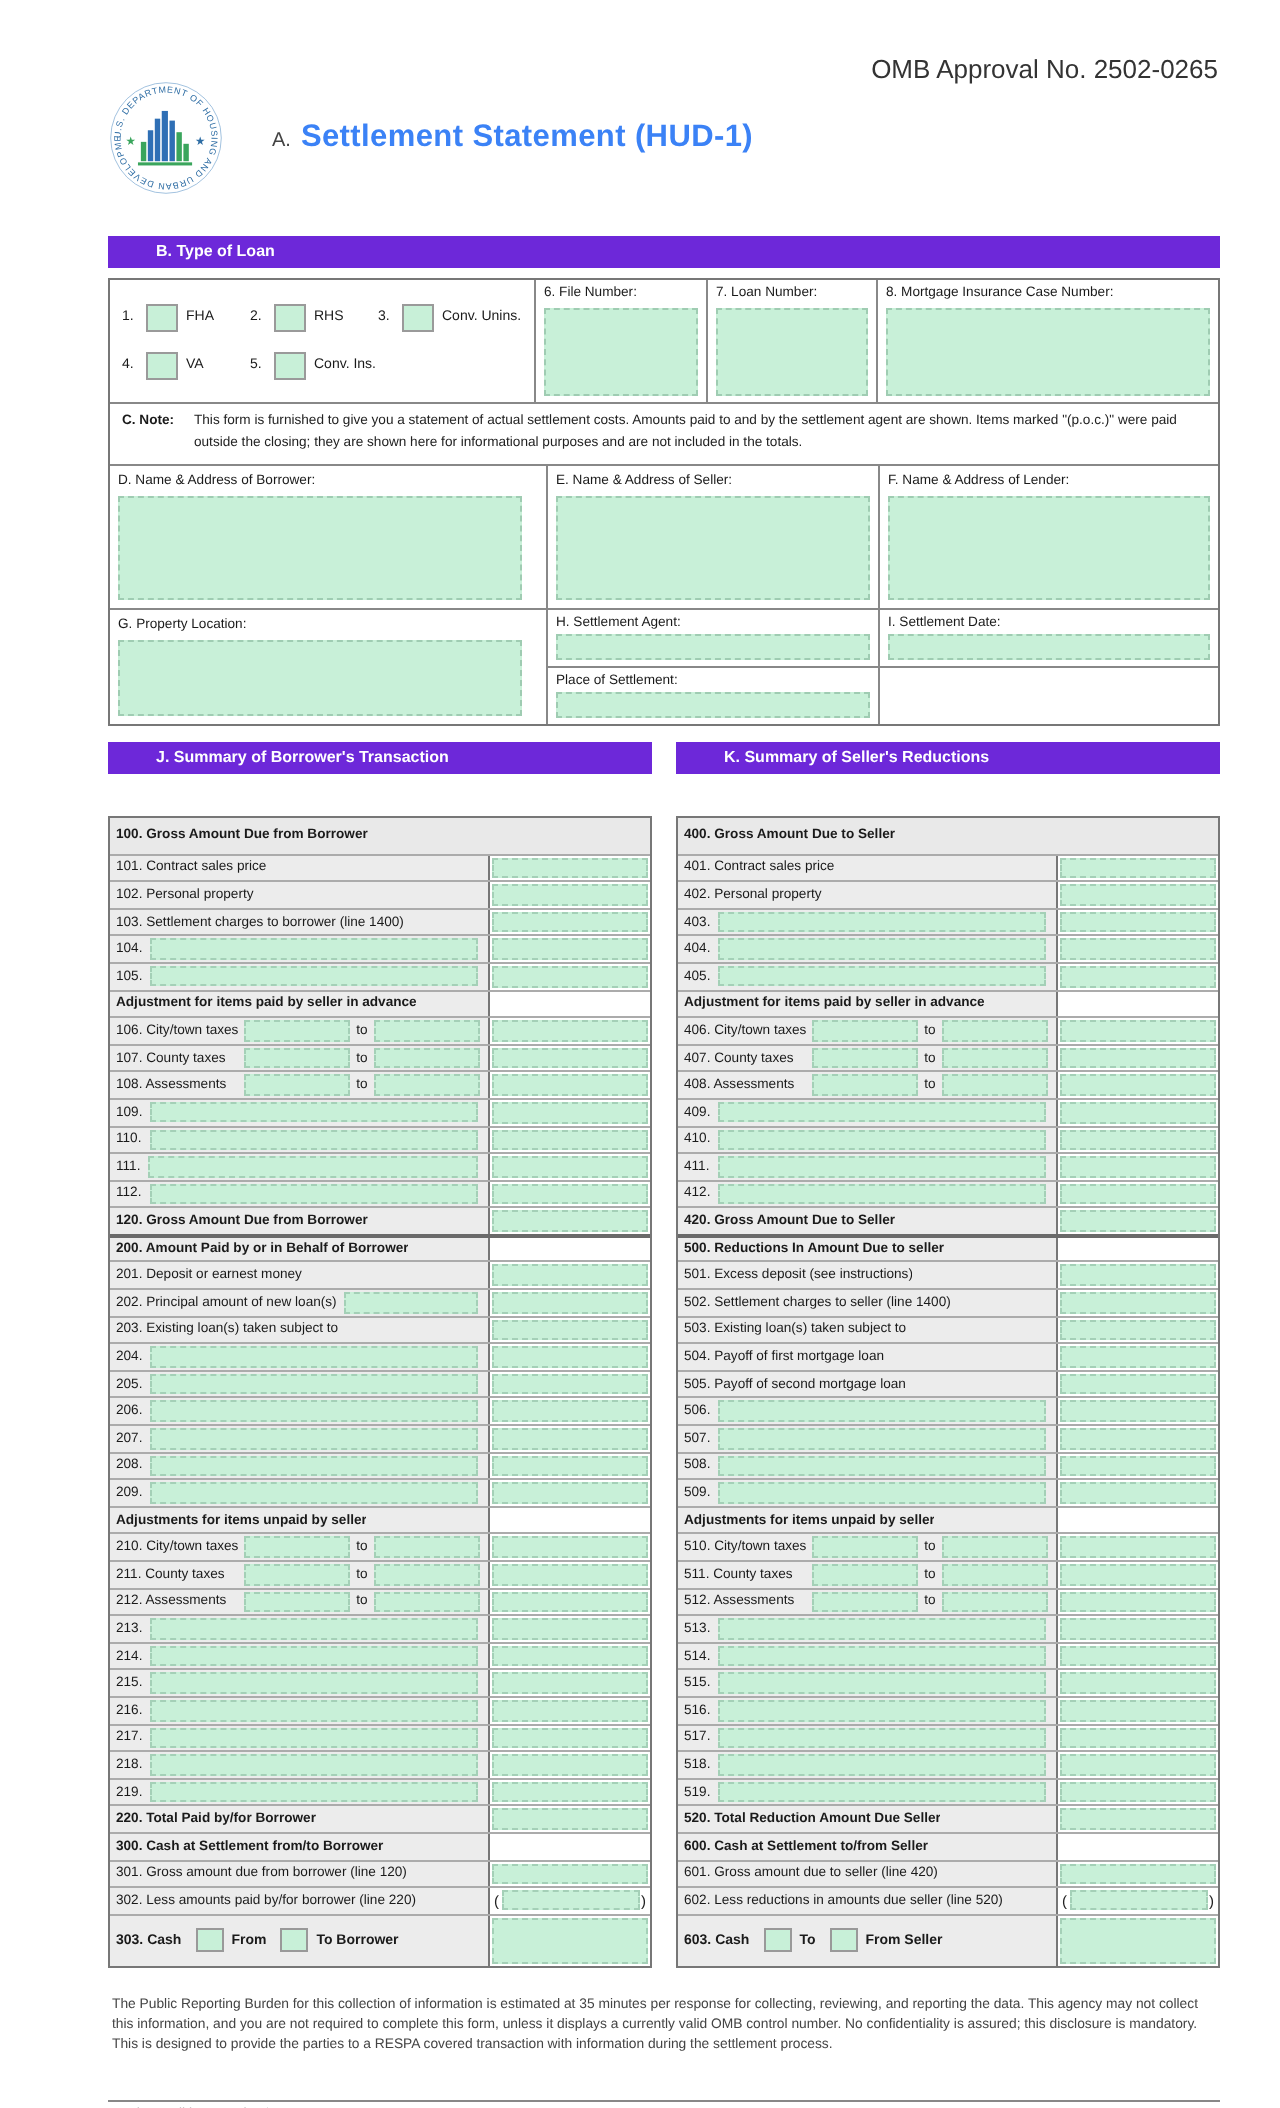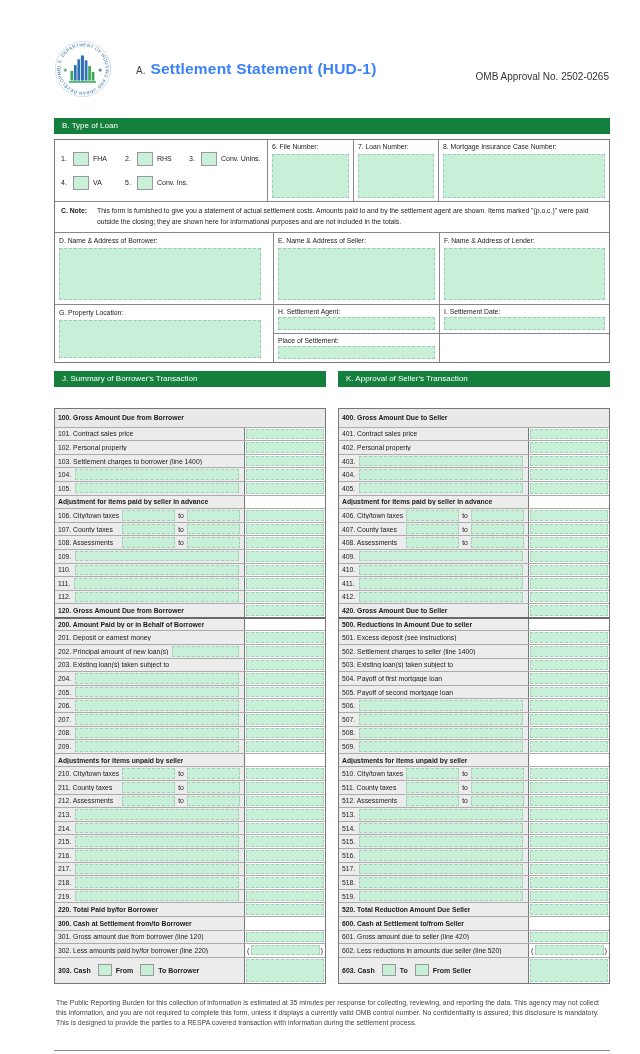--- a/index.html
+++ b/index.html
@@ -1,29 +1,29 @@
 <!DOCTYPE html>
 <html><head>
 <meta charset="utf-8">
 <style>
   * { box-sizing: border-box; }
   html,body { margin:0; padding:0; }
   body { width:640px; height:1054px; background:#fff; font-family:"Liberation Sans", sans-serif; color:#1a1a1a; position:relative; overflow:hidden; }
 
-  .omb { position:absolute; top:27px; right:31px; font-size:10px; color:#333;margin-top:44px; }
+  .omb { position:absolute; top:27px; right:31px; font-size:13px; color:#333; }
 
   .brand { position:absolute; top:40px; left:54px; display:flex; align-items:center; }
   .logo { width:58px; height:58px; }
   .title-wrap { margin-left:24px; display:flex; align-items:baseline; gap:5px; }
   .title-prefix { font-size:10px; color:#444; }
   .page-title { font-size:15.5px; font-weight:bold; margin:0; letter-spacing:.2px; color:#3b82f6; }
 
   .content { position:absolute; top:118px; left:54px; width:556px; }
 
-  .bar { background:#15803d; color:#fff; font-size:8px; font-weight:normal; height:16px; line-height:16px; padding-left:8px; }
+  .bar { background:#6d28d9; color:#fff; font-size:8px; font-weight:bold; height:16px; line-height:16px; padding-left:24px; }
 
   .btable { border:1px solid #777; margin-top:5px; background:#fff; }
   .brow1 { display:grid; grid-template-columns:212px 86px 85px 1fr; height:62px; border-bottom:1px solid #888; }
   .brow1 > div { border-left:1px solid #888; padding:3px 4px; }
   .brow1 > div:first-child { border-left:none; }
   .checks { display:grid; grid-template-columns:64px 64px 1fr; row-gap:10px; align-content:center; padding:0 2px 0 6px !important; }
   .ltype { display:flex; align-items:center; gap:4px; font-size:7px; }
   .ltype .num { width:8px; }
   .cb { width:16px; height:14px; background:#c8f0d8; border:1px solid #9a9a9a; flex:none; }
   .bfield { display:flex; flex-direction:column; }
@@ -569,21 +569,21 @@
               <span class="cashbox"></span>
               <span class="copt">To Borrower</span>
             </div>
             <div class="tamount">
               <span class="ainput"></span>
             </div>
           </div>
         </div>
     </div>
     <div class="jkcol">
-      <div class="bar">K. Approval of Seller's Transaction</div>
+      <div class="bar">K. Summary of Seller's Reductions</div>
       <div class="stable" id="table-k">
           <div class="trow t-head">
             <div class="tlabel b">
               <span class="ttext">400. Gross Amount Due to Seller</span>
             </div>
           </div>
           <div class="trow t-item">
             <div class="tlabel">
               <span class="ttext">401. Contract sales price</span>
             </div>

